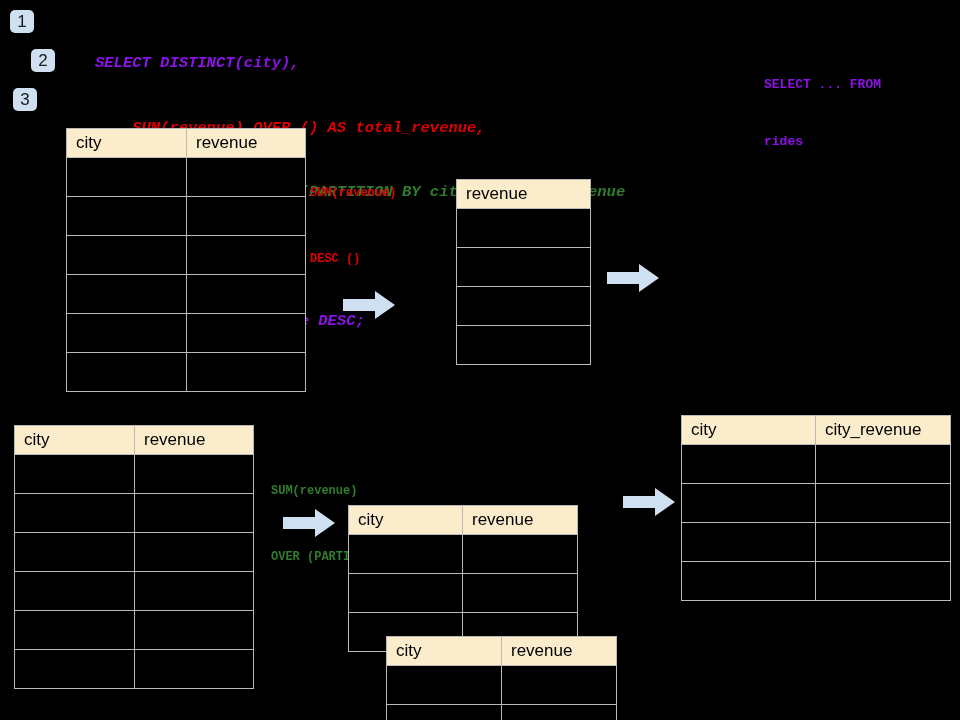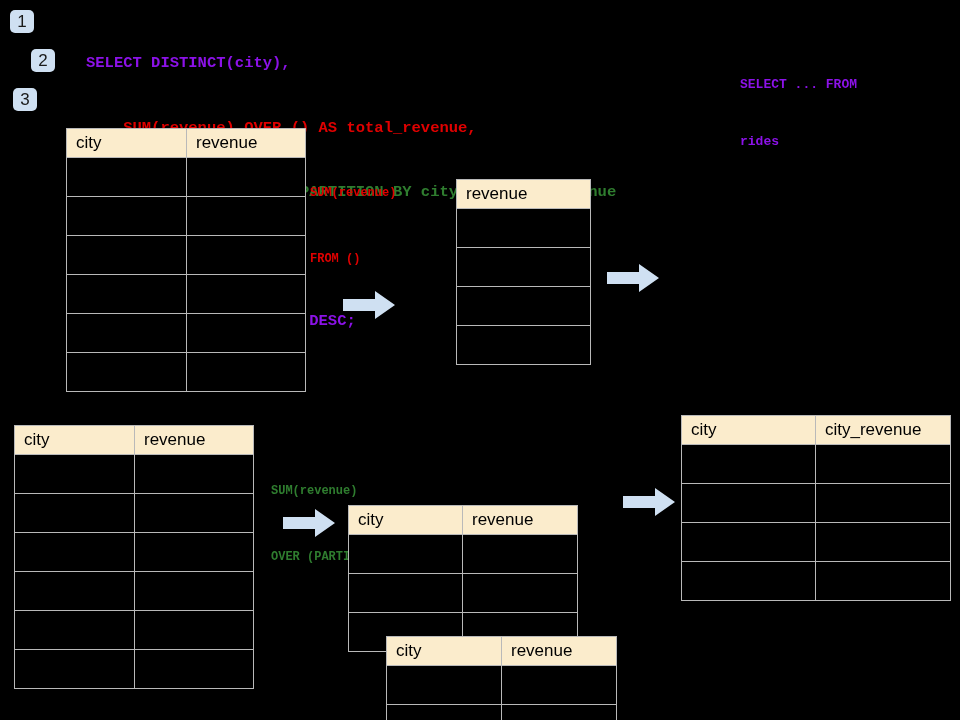--- a/index.html
+++ b/index.html
@@ -103,36 +103,36 @@
 </style>
 </head>
 <body>
 
 <div id="canvas">
 
   <div class="badge" style="left:10px; top:10px;">1</div>
   <div class="badge" style="left:31px; top:49px;">2</div>
   <div class="badge" style="left:13px; top:88px;">3</div>
 
-  <div class="sql-block" style="left:86px; top:10px;">
+  <div class="sql-block" style="left:95px; top:10px;font-style:italic;">
     <div class="sql-line c-purple">SELECT DISTINCT(city),</div>
     <div class="sql-line c-red">    SUM(revenue) OVER () AS total_revenue,</div>
     <div class="sql-line c-green">    SUM(revenue) OVER (PARTITION BY city) as city_revenue</div>
     <div class="sql-line c-purple">  FROM rides</div>
     <div class="sql-line c-purple">  ORDER by city_revenue DESC;</div>
   </div>
 
-  <div class="side-note" style="left:740px; top:37px;">
+  <div class="side-note" style="left:764px; top:37px;">
     <div>SELECT ... FROM</div>
     <div>rides</div>
   </div>
 
   <div class="annot c-red" style="left:310px; top:138px;">
     <div>SUM(revenue)</div>
-    <div>FROM ()</div>
+    <div>DESC ()</div>
   </div>
 
   <div class="annot c-green" style="left:271px; top:436px;">
     <div>SUM(revenue)</div>
     <div>OVER (PARTITION</div>
   </div>
 
   <table class="tbl" style="left:66px; top:128px; width:239px;">
     <thead>
       <tr>

